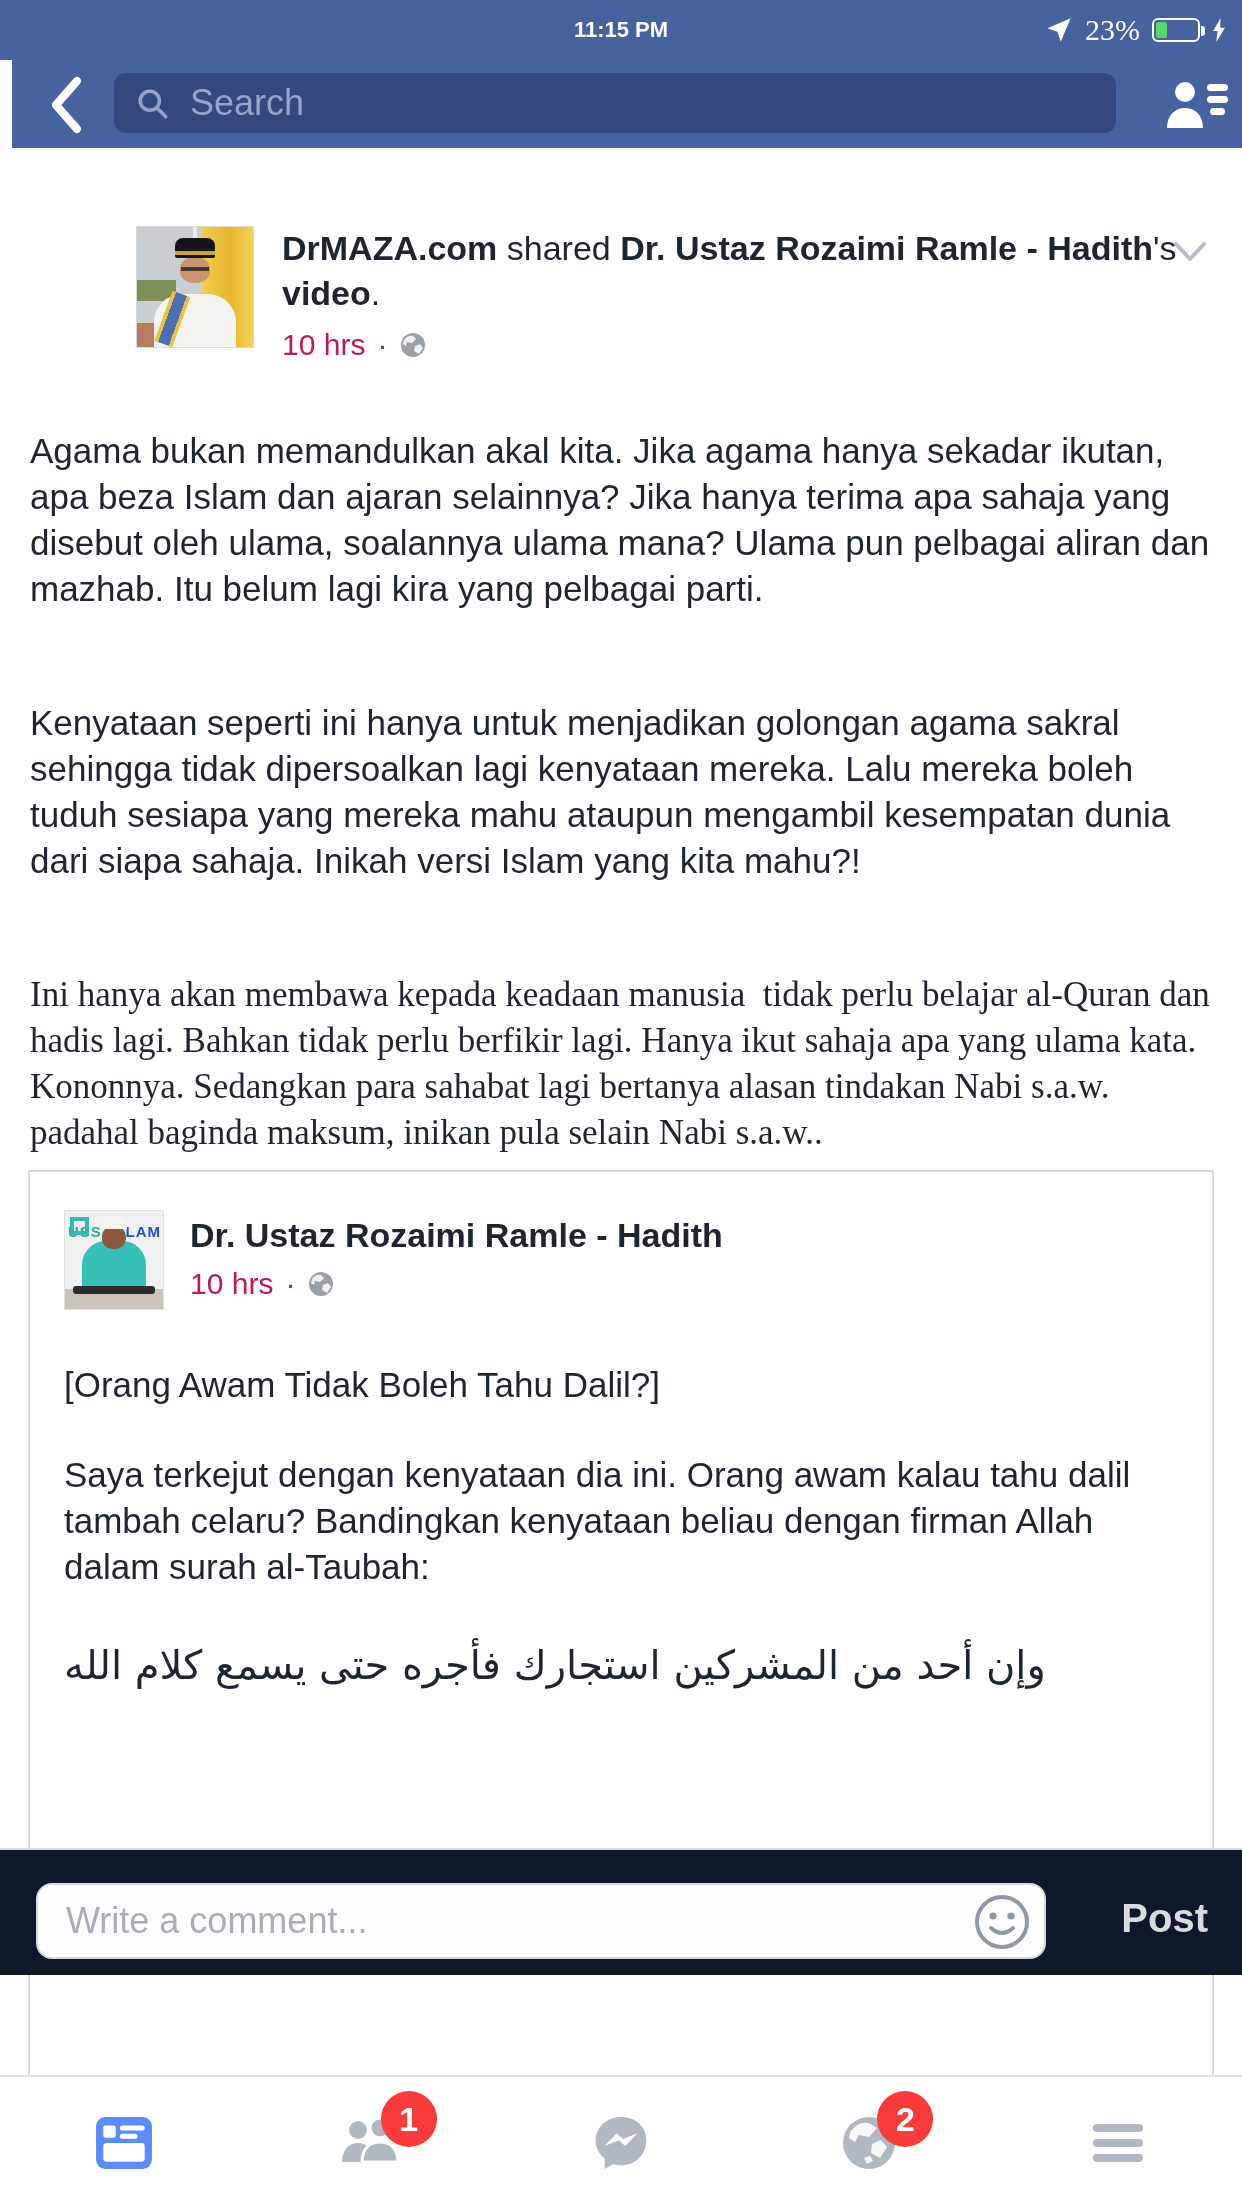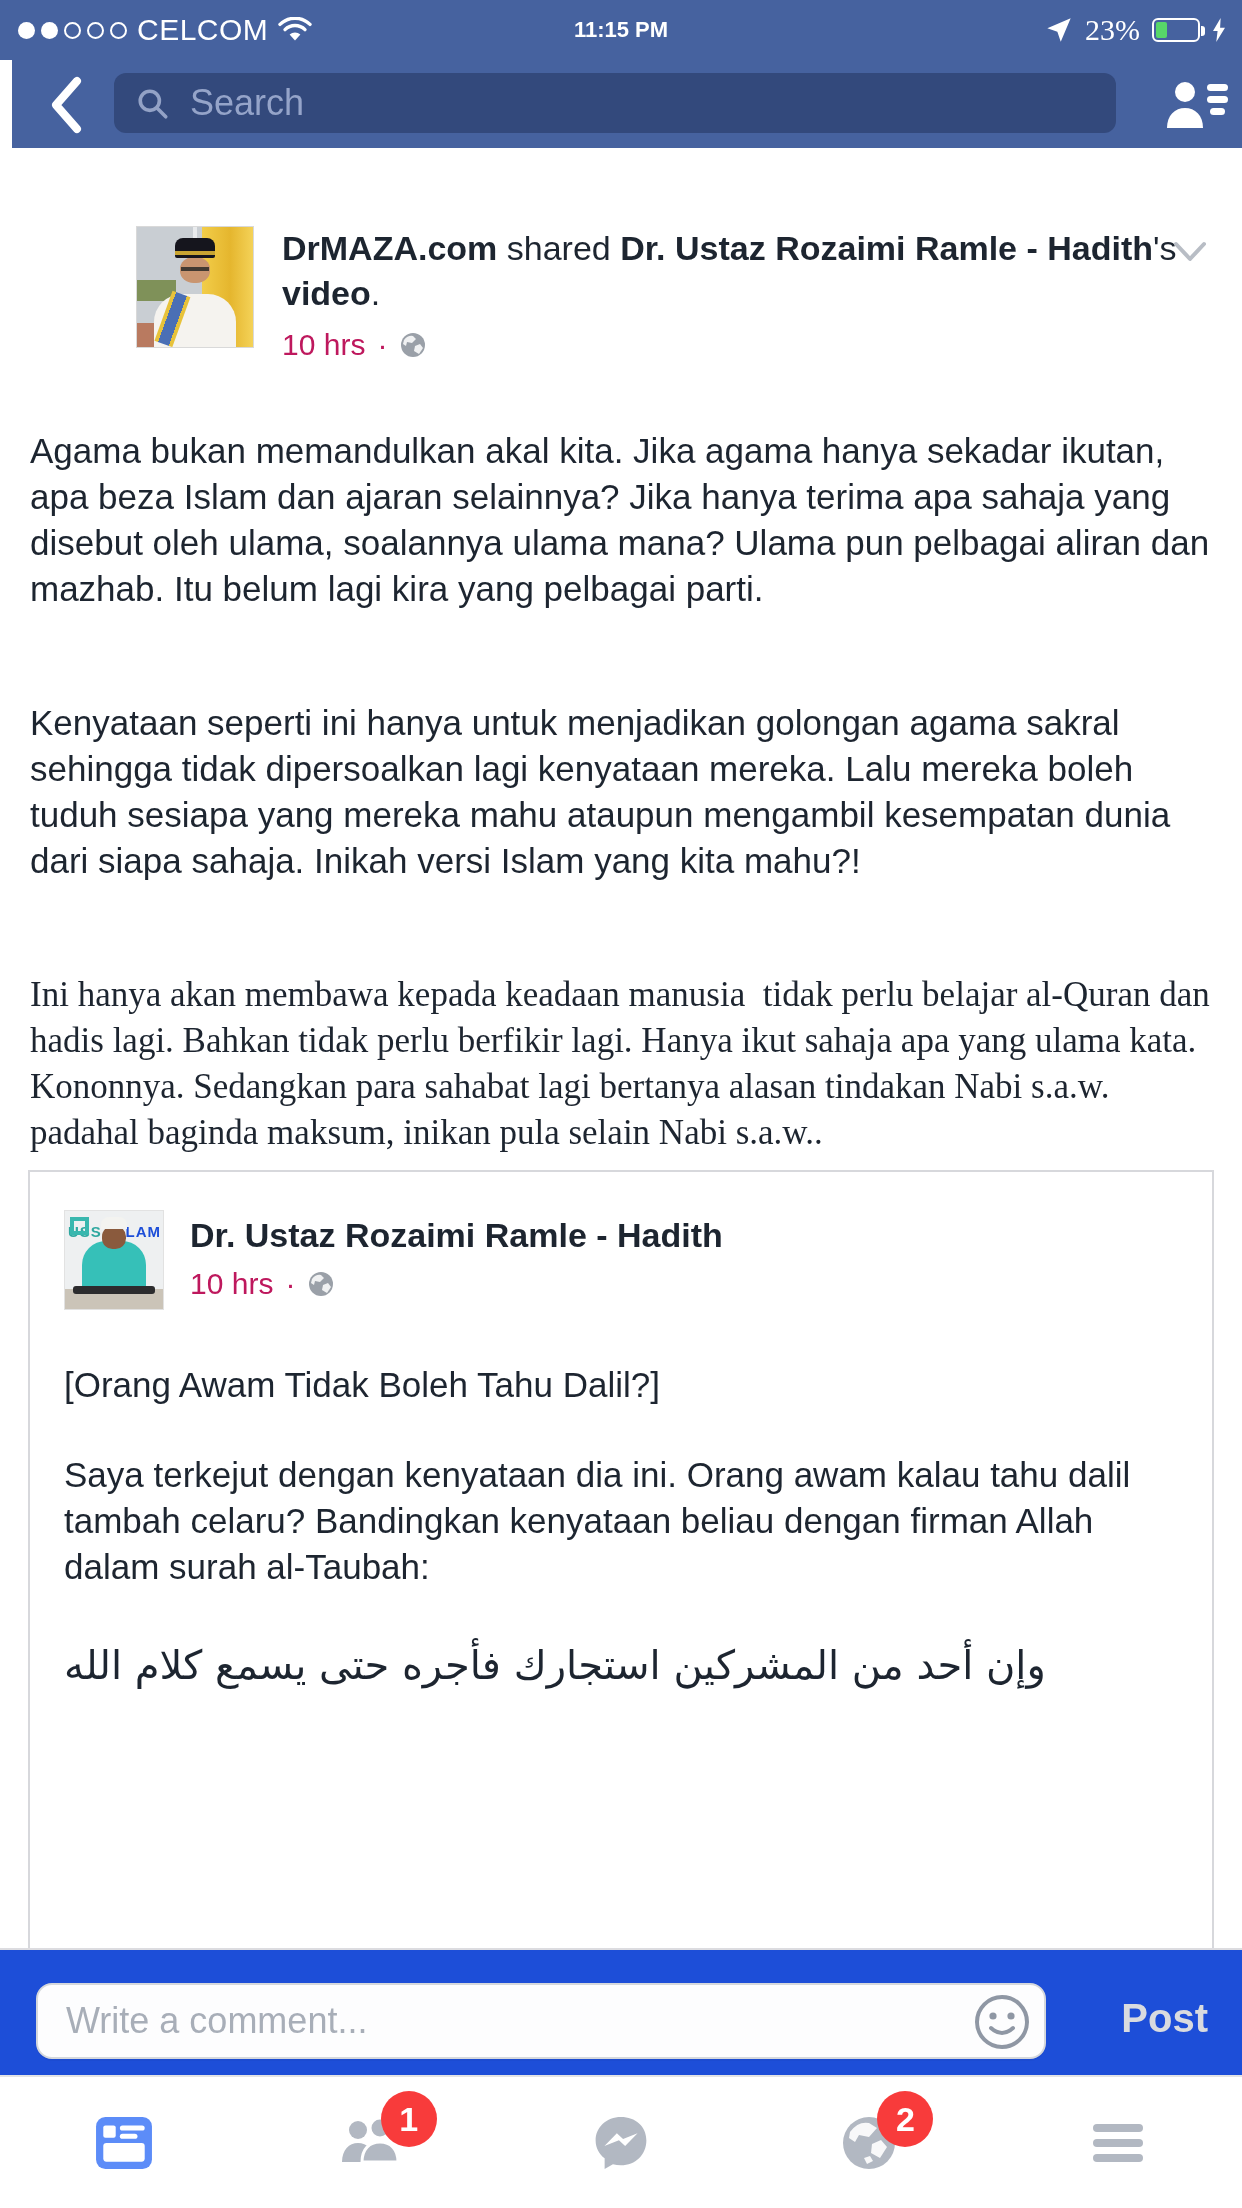--- a/index.html
+++ b/index.html
@@ -66,55 +66,40 @@
   .av2-items{position:absolute;bottom:15%;left:8%;width:84%;height:9%;background:#2c2c2e;border-radius:3px;}
   .av2-body{position:absolute;left:17%;bottom:17%;width:66%;height:52%;background:#36c0b8;border-radius:24px 24px 6px 6px;}
   .av2-face{position:absolute;left:38%;top:15%;width:24%;height:24%;background:#8a5a3d;border-radius:45%;}
   .av2-cap{position:absolute;left:37%;top:6%;width:26%;height:12%;background:#f3f3f0;border-radius:8px 8px 0 0;}
   .embed-head-text{margin-left:26px;}
   .embed-name{font-size:34px;font-weight:700;color:#1d2530;margin-top:6px;}
   .embed-headline{margin-top:52px;font-size:35px;line-height:46px;color:#1d2530;}
   .embed-body{margin-top:44px;font-size:35px;line-height:46px;color:#1d2530;}
   .embed-arabic{margin-top:46px;font-size:40px;line-height:58px;color:#1d2530;font-family:"DejaVu Sans",sans-serif;text-align:left;}
   
-  .comment-section{position:absolute;left:0;top:1948px;width:100%;height:125px;background:#1d4ed8;border-top:2px solid #dcdce0;z-index:5;}
+  .comment-section{position:absolute;left:0;top:1848px;width:100%;height:125px;background:#0f172a;border-top:2px solid #dcdce0;z-index:5;}
   .comment-input-wrap{position:absolute;left:36px;top:33px;width:1010px;height:76px;border:2px solid #d5d8dc;border-radius:16px;background:#fdfdfe;box-sizing:border-box;box-shadow:0 2px 0 rgba(0,0,0,.03);}
   .comment-input-wrap input{
     position:absolute;left:0;top:0;width:100%;height:100%;border:none;outline:none;background:transparent;
     padding:0 100px 0 28px;box-sizing:border-box;font-size:36px;color:#1d2530;font-family:inherit;
   }
   .comment-input-wrap input::placeholder{color:#a8aeb8;opacity:1;}
   .smiley{position:absolute;right:12px;top:7px;}
   .post-btn{position:absolute;right:34px;top:46px;font-size:40px;font-weight:600;color:#d9dbdf;}
   
   .tab-bar{position:absolute;left:0;top:2075px;width:100%;height:133px;background:#fff;border-top:2px solid #e2e3e5;display:flex;z-index:5;box-sizing:border-box;}
   .tab{flex:1;position:relative;display:flex;align-items:center;justify-content:center;}
   .badge{position:absolute;top:14px;left:calc(50% + 8px);min-width:56px;height:56px;border-radius:28px;background:#f83b3b;color:#fff;font-size:34px;font-weight:700;display:flex;align-items:center;justify-content:center;box-sizing:border-box;padding:0 6px;}
 </style>
 </head>
 <body>
 
 <div class="phone">
 
   <div class="status-bar">
-    <div class="sb-left">
-      <div class="dots">
-        <span class="dot filled"></span>
-          <span class="dot filled"></span>
-          <span class="dot empty"></span>
-          <span class="dot empty"></span>
-          <span class="dot empty"></span>
-      </div>
-      <span class="carrier">CELCOM</span>
-      <svg width="34" height="26" viewBox="0 0 34 26">
-        <path d="M17 23.5 L11.6 17.6 a8 8 0 0 1 10.8 0 Z" fill="#fff"></path>
-        <path d="M7 12.6 a14.2 14.2 0 0 1 20 0" stroke="#fff" stroke-width="3.4" fill="none" stroke-linecap="round"></path>
-        <path d="M2 7.4 a21.5 21.5 0 0 1 30 0" stroke="#fff" stroke-width="3.4" fill="none" stroke-linecap="round"></path>
-      </svg>
-    </div>
     <div class="sb-time">11:15 PM</div>
     <div class="sb-right">
       <svg width="28" height="28" viewBox="0 0 24 24">
         <path d="M22 2 L2 10.5 l8.6 2.9 L13.5 22 Z" fill="#fff"></path>
       </svg>
       <span class="battery-pct">23%</span>
       <div class="battery">
         <div class="battery-fill"></div>
         <div class="battery-nub"></div>
       </div>

